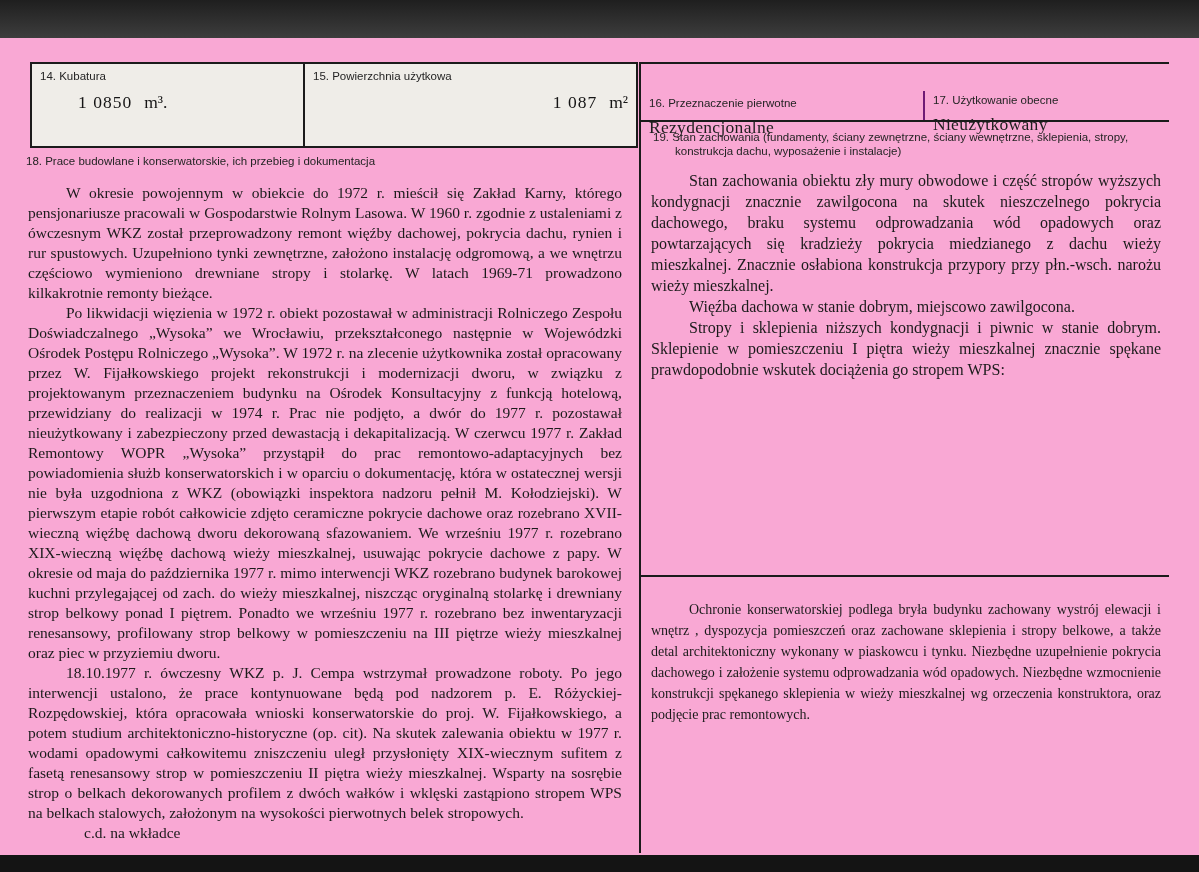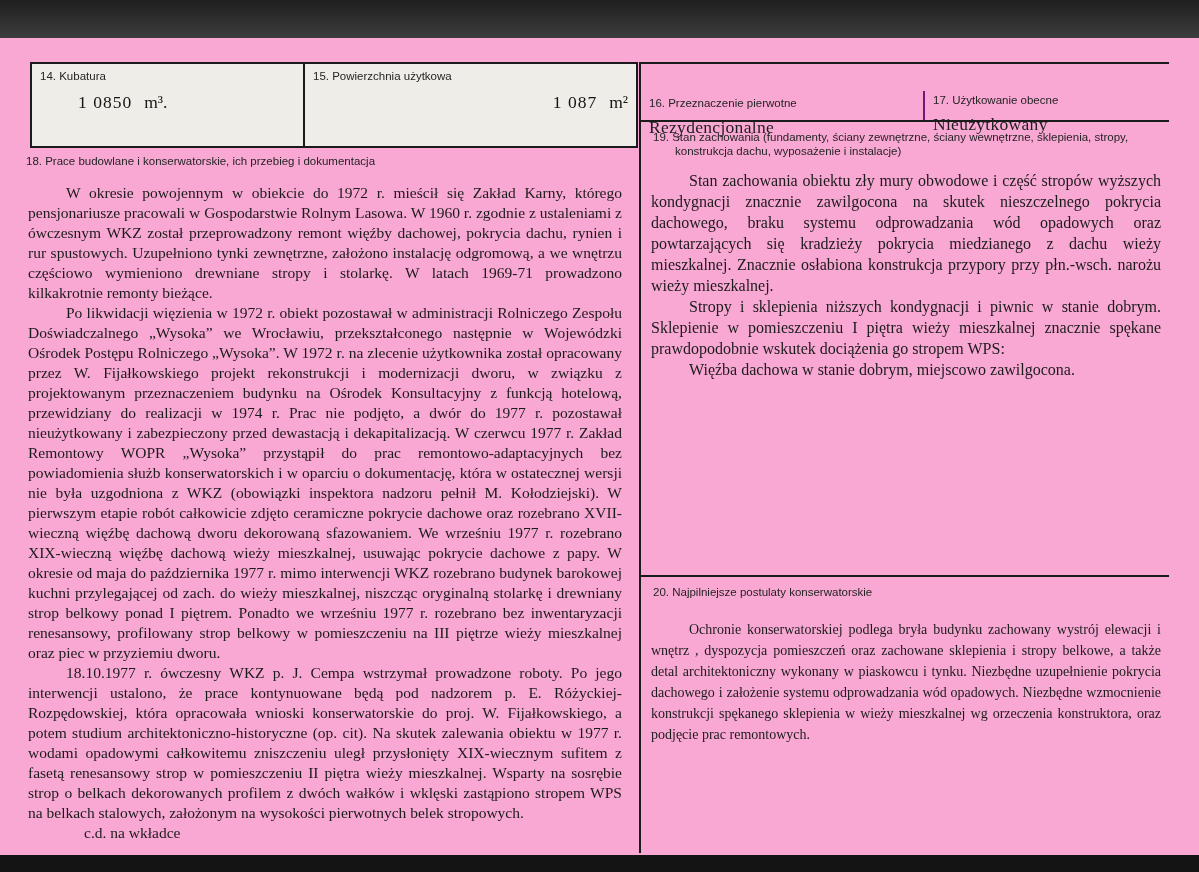--- a/index.html
+++ b/index.html
@@ -122,27 +122,26 @@
       <div class="fbox fbox-17">
         <div class="form-label">17. Użytkowanie obecne</div>
         <div class="fvalue-center">Nieużytkowany</div>
       </div>
     </div>
 
     <div class="section-19">
       <div class="sec-label form-label hang">19. Stan zachowania (fundamenty, ściany zewnętrzne, ściany wewnętrzne, sklepienia, stropy, konstrukcja dachu, wyposażenie i instalacje)</div>
       <div class="sec-body">
         <p>Stan zachowania obiektu zły mury obwodowe i część stropów wyższych kondygnacji znacznie zawilgocona na skutek nieszczelnego pokrycia dachowego, braku systemu odprowadzania wód opadowych oraz powtarzających się kradzieży pokrycia miedzianego z dachu wieży mieszkalnej. Znacznie osłabiona konstrukcja przypory przy płn.-wsch. narożu wieży mieszkalnej.</p>
+        <p>Więźba dachowa w stanie dobrym, miejscowo zawilgocona.</p>
         <p>Stropy i sklepienia niższych kondygnacji i piwnic w stanie dobrym. Sklepienie w pomieszczeniu I piętra wieży mieszkalnej znacznie spękane prawdopodobnie wskutek dociążenia go stropem WPS:</p>
-        <p>Więźba dachowa w stanie dobrym, miejscowo zawilgocona.</p>
       </div>
     </div>
 
     <div class="section-20">
-      <div class="sec-label form-label">20. Najpilniejsze postulaty konserwatorskie</div>
       <div class="sec-body">
         <p>Ochronie konserwatorskiej podlega bryła budynku zachowany wystrój elewacji i wnętrz , dyspozycja pomieszczeń oraz zachowane sklepienia i stropy belkowe, a także detal architektoniczny wykonany w piaskowcu i tynku. Niezbędne uzupełnienie pokrycia dachowego i założenie systemu odprowadzania wód opadowych. Niezbędne wzmocnienie konstrukcji spękanego sklepienia w wieży mieszkalnej wg orzeczenia konstruktora, oraz podjęcie prac remontowych.</p>
       </div>
     </div>
 
   </div>
 
   <div class="scan-bar-bottom"></div>
 
 </div>

